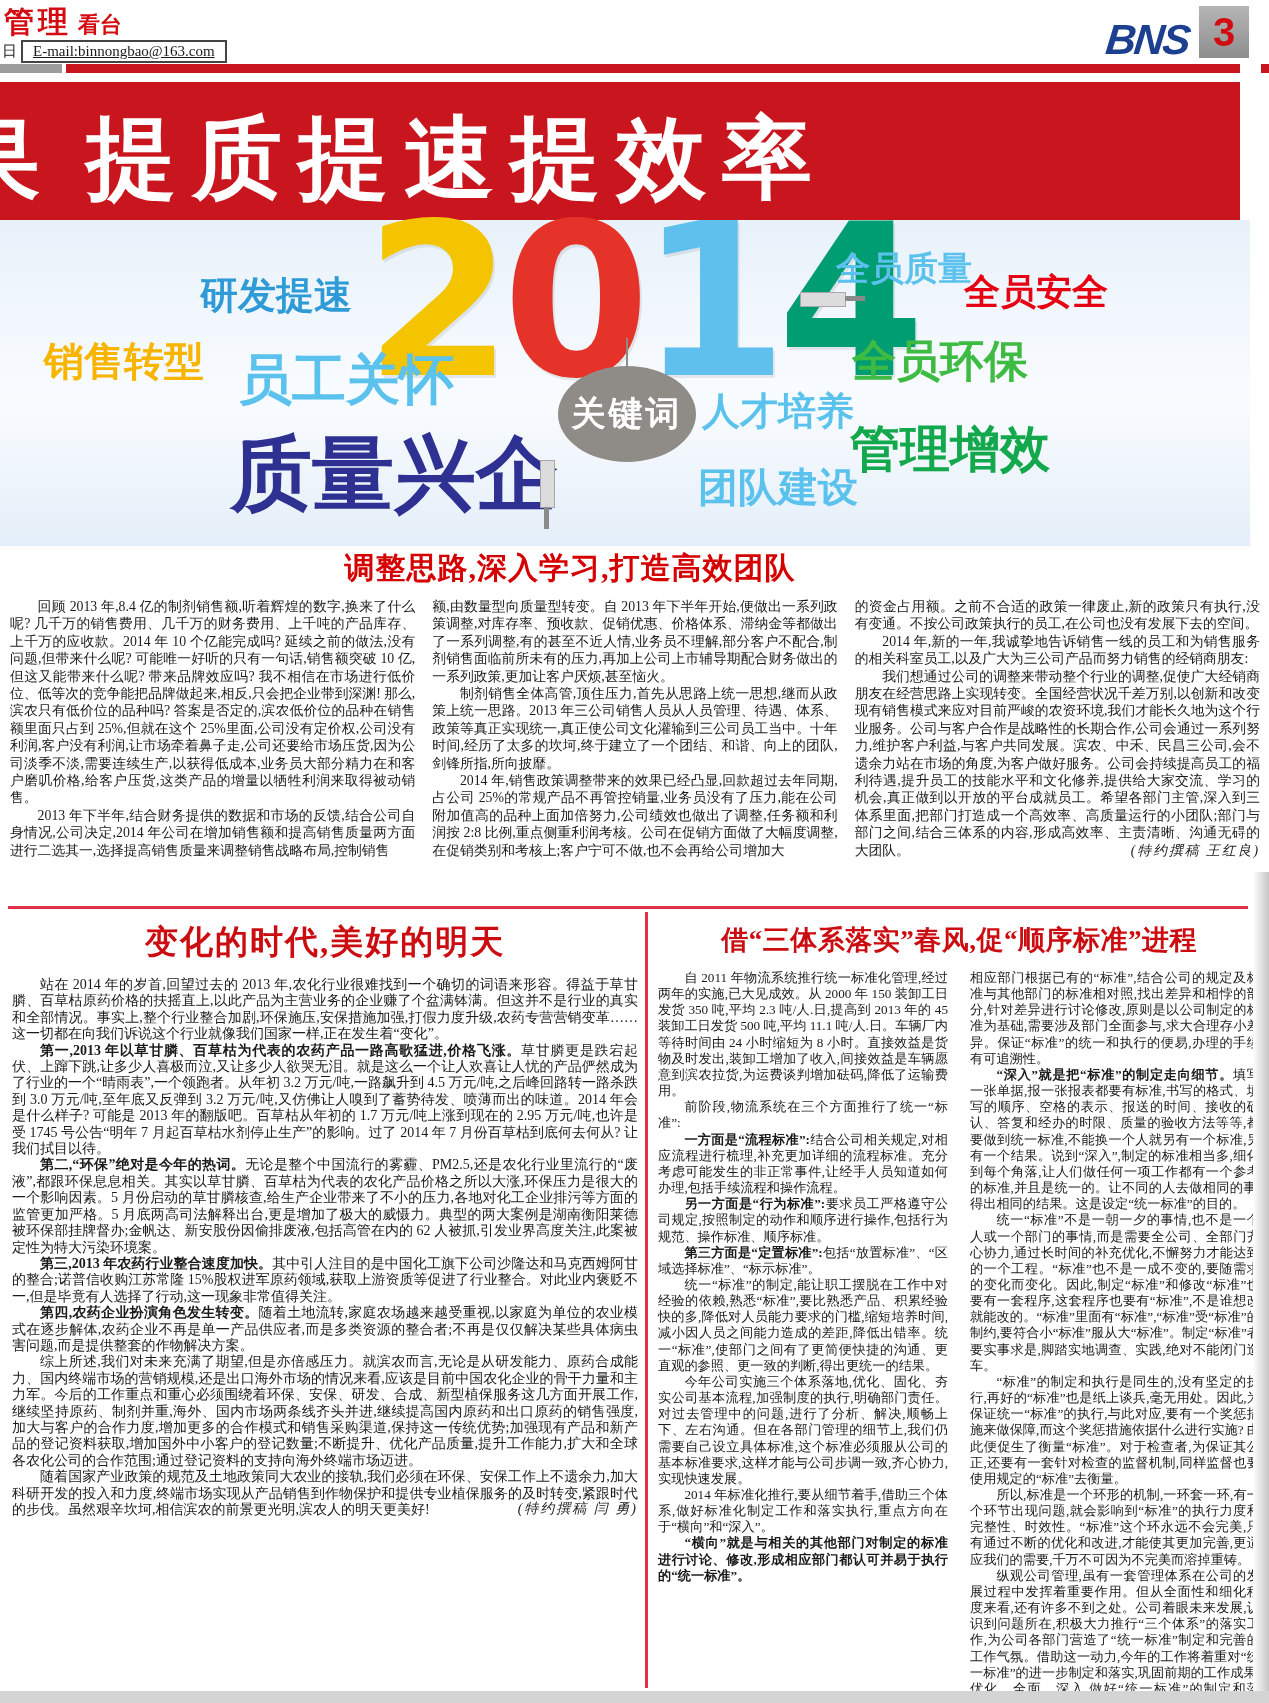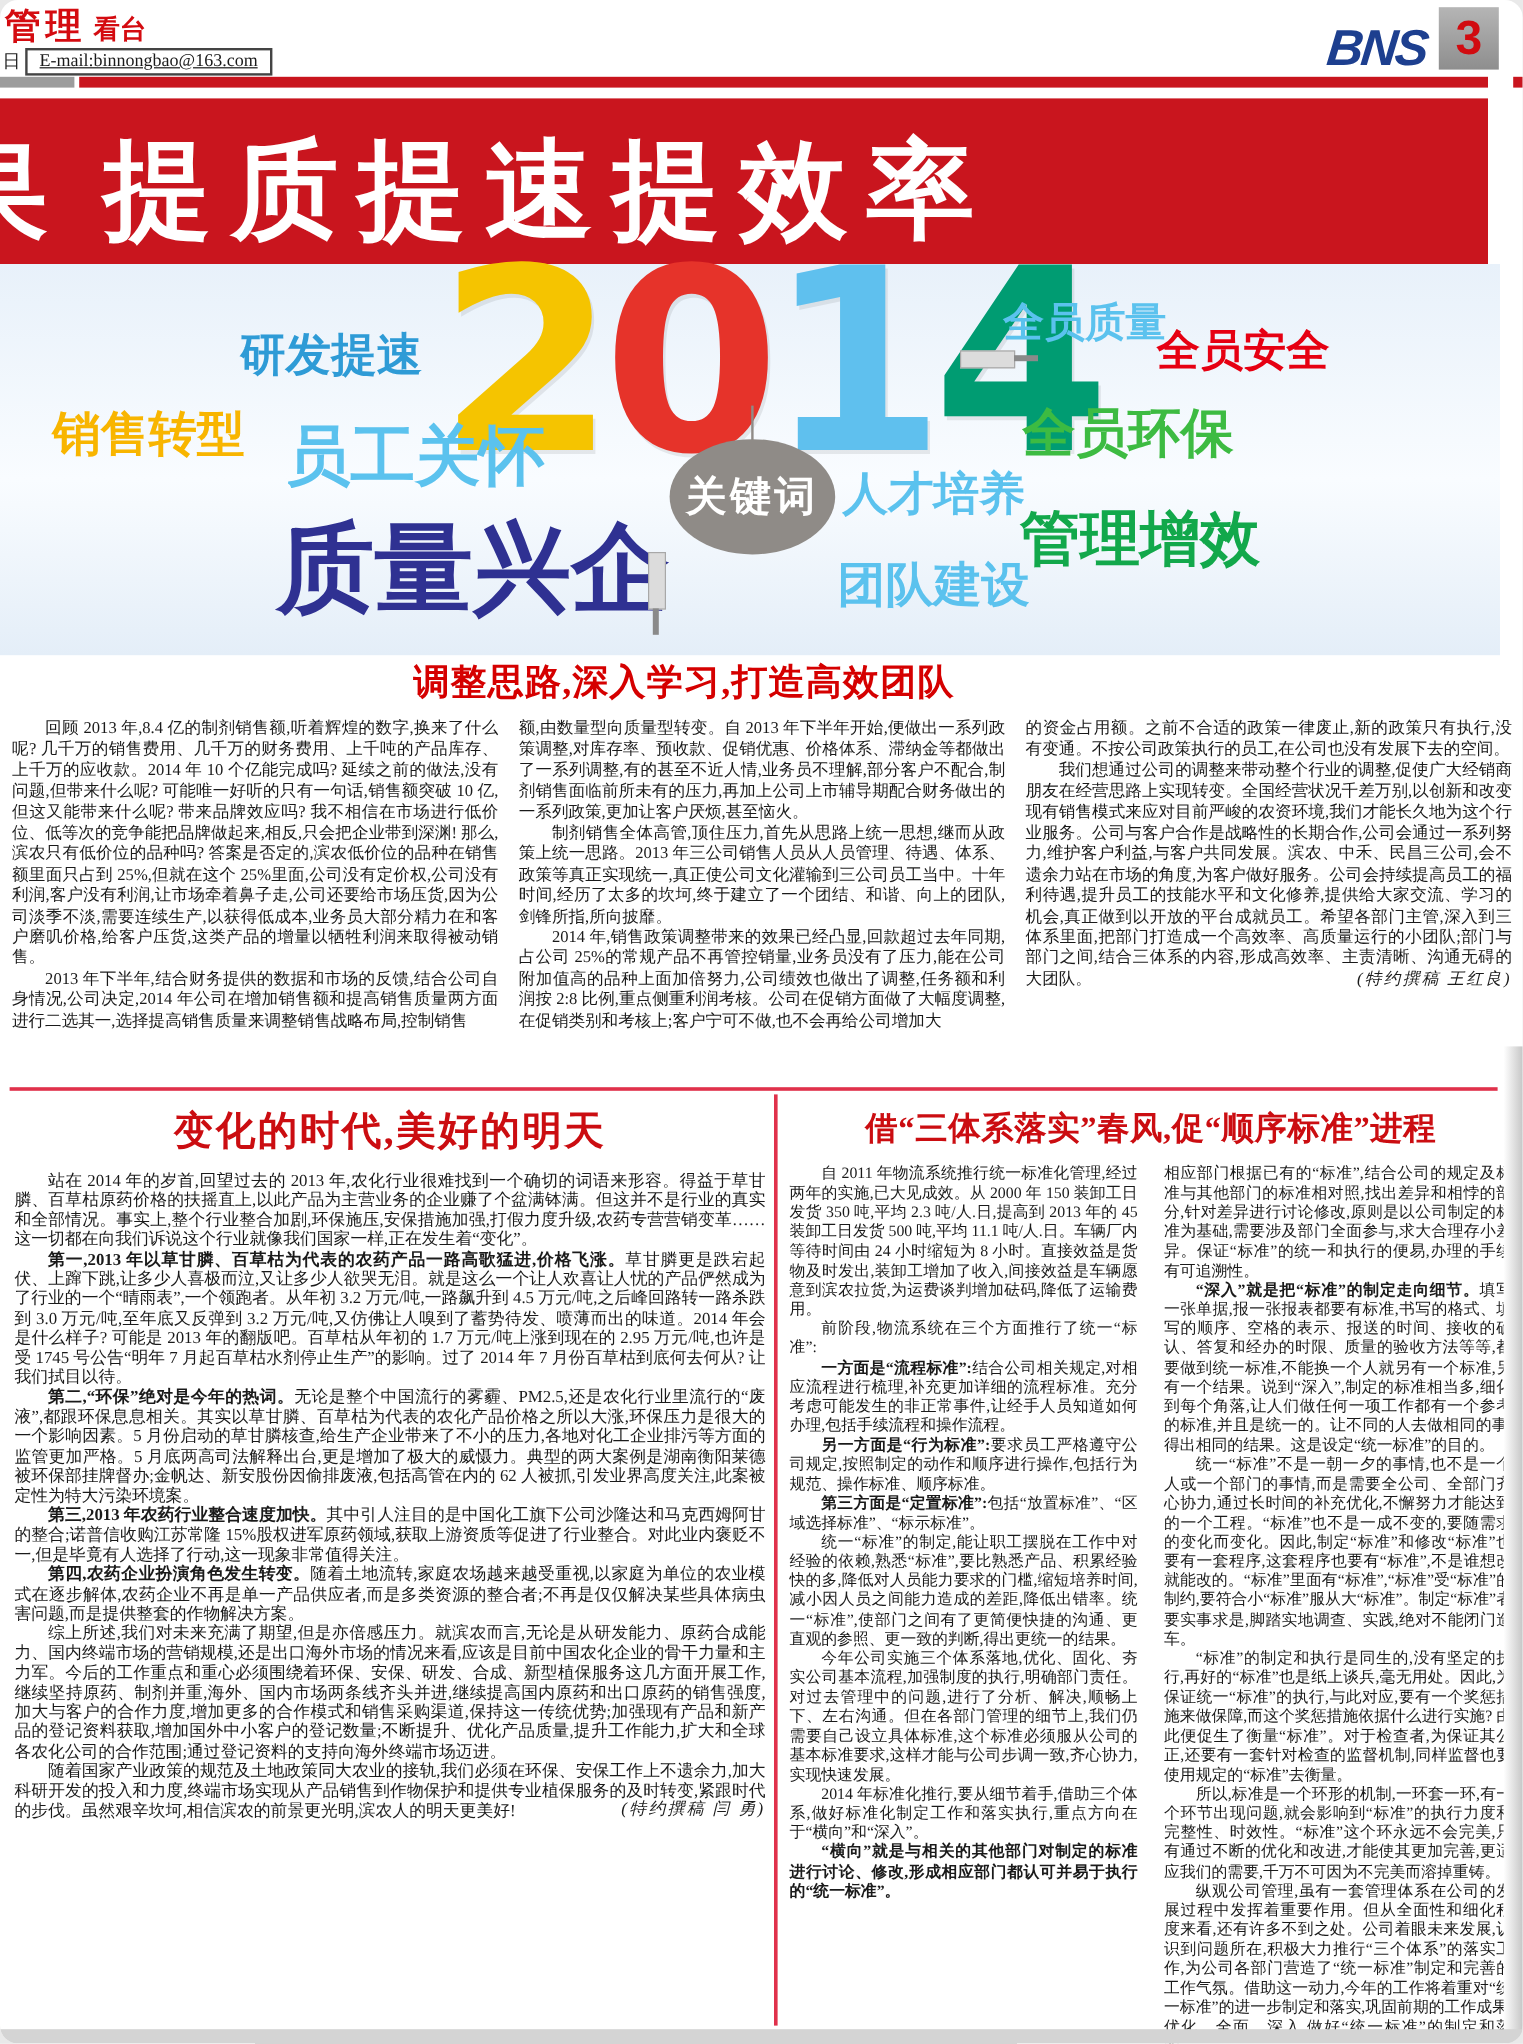--- a/index.html
+++ b/index.html
@@ -1,17 +1,17 @@
 <!DOCTYPE html>
 <html><head>
 <meta charset="utf-8">
 <style>
   html,body{margin:0;padding:0;background:#e9e9e9;}
   #page{position:relative;width:1269px;height:1703px;background:#ffffff;overflow:hidden;
-        font-family:"Liberation Serif","DejaVu Serif",serif;color:#1a1a1a;border-radius:15px;}
+        font-family:"Liberation Serif","DejaVu Serif",serif;color:#1a1a1a;}
   
   .section-label{position:absolute;left:4px;top:2px;color:#d40b10;white-space:nowrap;}
   .section-title{font-size:30px;font-weight:bold;letter-spacing:4px;}
   .section-sub{font-size:22px;font-weight:bold;margin-left:6px;}
   .email-row{position:absolute;left:2px;top:40px;display:flex;align-items:center;font-size:15px;}
   .email-prefix{margin-right:4px;color:#222;}
   .email-box{border:2px solid #444;padding:1px 10px;background:#fff;}
   .email-box span{text-decoration:underline;}
   .logo{position:absolute;right:80px;top:16px;font-family:"Liberation Sans",sans-serif;
         font-size:42px;font-weight:bold;font-style:italic;color:#1d3f8f;transform:skewX(-6deg);
@@ -133,20 +133,21 @@
         <p class="para">回顾 2013 年,8.4 亿的制剂销售额,听着辉煌的数字,换来了什么呢? 几千万的销售费用、几千万的财务费用、上千吨的产品库存、上千万的应收款。2014 年 10 个亿能完成吗? 延续之前的做法,没有问题,但带来什么呢? 可能唯一好听的只有一句话,销售额突破 10 亿,但这又能带来什么呢? 带来品牌效应吗? 我不相信在市场进行低价位、低等次的竞争能把品牌做起来,相反,只会把企业带到深渊! 那么,滨农只有低价位的品种吗? 答案是否定的,滨农低价位的品种在销售额里面只占到 25%,但就在这个 25%里面,公司没有定价权,公司没有利润,客户没有利润,让市场牵着鼻子走,公司还要给市场压货,因为公司淡季不淡,需要连续生产,以获得低成本,业务员大部分精力在和客户磨叽价格,给客户压货,这类产品的增量以牺牲利润来取得被动销售。</p>
         <p class="para">2013 年下半年,结合财务提供的数据和市场的反馈,结合公司自身情况,公司决定,2014 年公司在增加销售额和提高销售质量两方面进行二选其一,选择提高销售质量来调整销售战略布局,控制销售</p>
       </div>
     <div class="col">
         <p class="para cont">额,由数量型向质量型转变。自 2013 年下半年开始,便做出一系列政策调整,对库存率、预收款、促销优惠、价格体系、滞纳金等都做出了一系列调整,有的甚至不近人情,业务员不理解,部分客户不配合,制剂销售面临前所未有的压力,再加上公司上市辅导期配合财务做出的一系列政策,更加让客户厌烦,甚至恼火。</p>
         <p class="para">制剂销售全体高管,顶住压力,首先从思路上统一思想,继而从政策上统一思路。2013 年三公司销售人员从人员管理、待遇、体系、政策等真正实现统一,真正使公司文化灌输到三公司员工当中。十年时间,经历了太多的坎坷,终于建立了一个团结、和谐、向上的团队,剑锋所指,所向披靡。</p>
         <p class="para">2014 年,销售政策调整带来的效果已经凸显,回款超过去年同期,占公司 25%的常规产品不再管控销量,业务员没有了压力,能在公司附加值高的品种上面加倍努力,公司绩效也做出了调整,任务额和利润按 2:8 比例,重点侧重利润考核。公司在促销方面做了大幅度调整,在促销类别和考核上;客户宁可不做,也不会再给公司增加大</p>
       </div>
     <div class="col">
         <p class="para cont">的资金占用额。之前不合适的政策一律废止,新的政策只有执行,没有变通。不按公司政策执行的员工,在公司也没有发展下去的空间。</p>
+        <p class="para">2014 年,新的一年,我诚挚地告诉销售一线的员工和为销售服务的相关科室员工,以及广大为三公司产品而努力销售的经销商朋友:</p>
         <p class="para">我们想通过公司的调整来带动整个行业的调整,促使广大经销商朋友在经营思路上实现转变。全国经营状况千差万别,以创新和改变现有销售模式来应对目前严峻的农资环境,我们才能长久地为这个行业服务。公司与客户合作是战略性的长期合作,公司会通过一系列努力,维护客户利益,与客户共同发展。滨农、中禾、民昌三公司,会不遗余力站在市场的角度,为客户做好服务。公司会持续提高员工的福利待遇,提升员工的技能水平和文化修养,提供给大家交流、学习的机会,真正做到以开放的平台成就员工。希望各部门主管,深入到三体系里面,把部门打造成一个高效率、高质量运行的小团队;部门与部门之间,结合三体系的内容,形成高效率、主责清晰、沟通无碍的大团队。</p>
         <p class="para byline pullup">(特约撰稿 王红良)</p>
       </div>
   </div>
 
   <div class="hrule"></div>
   <div class="vrule"></div>
 
   <div class="left-article">
     <div class="title">变化的时代,美好的明天</div>

